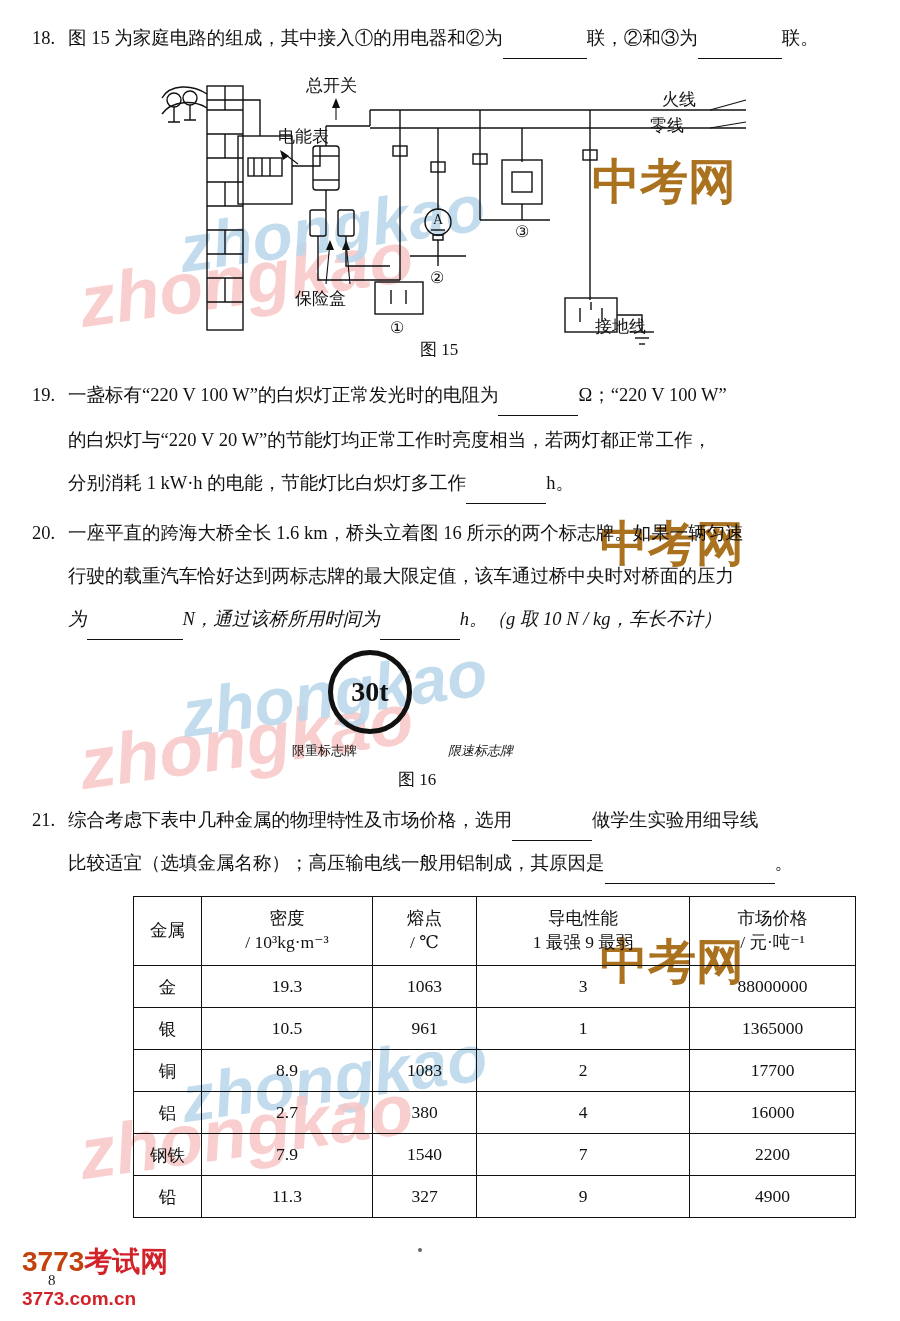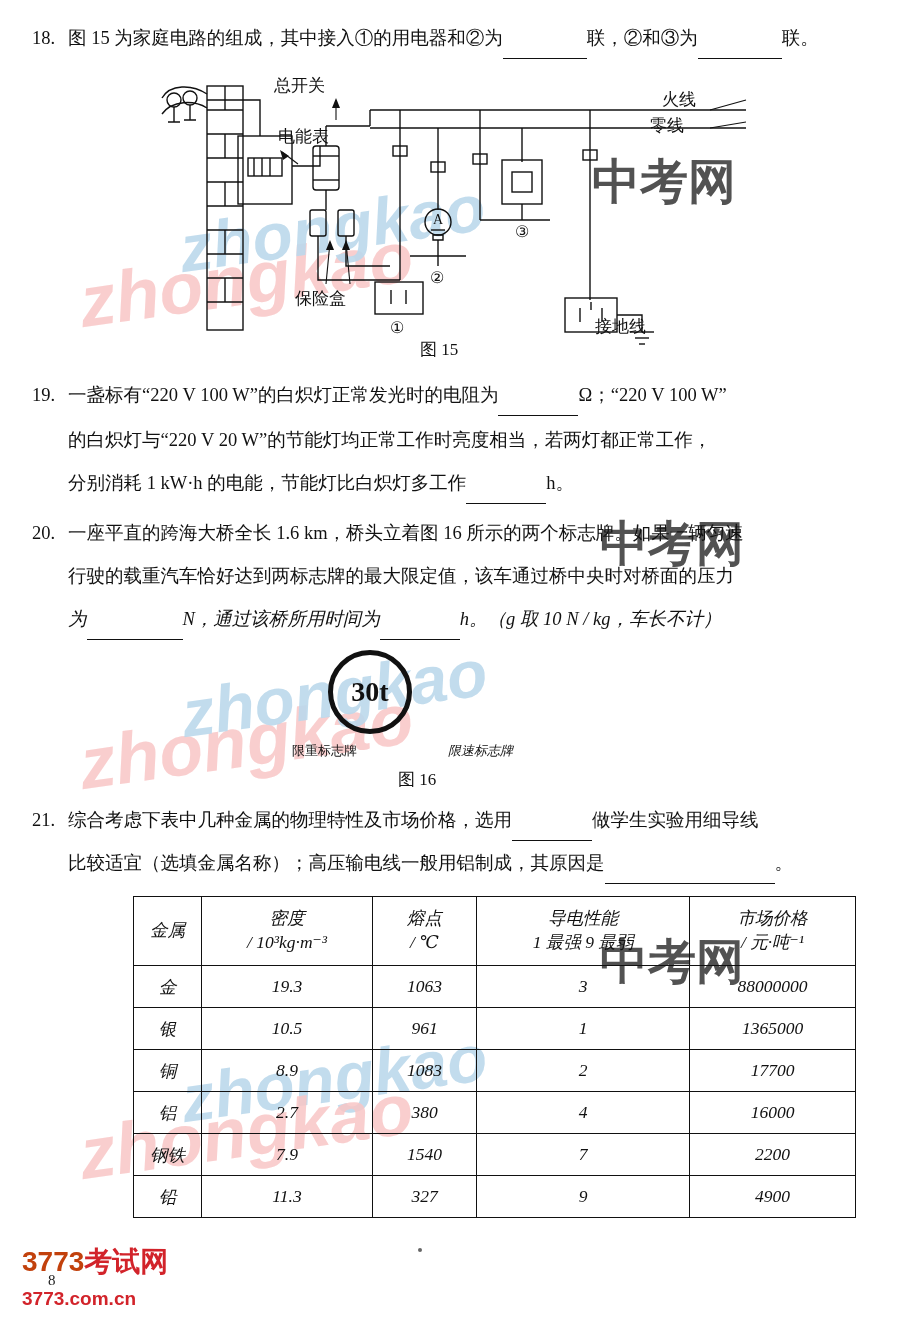--- a/index.html
+++ b/index.html
@@ -11,41 +11,41 @@
   .page{position:relative;width:900px;height:1321px;}
 
   
   .wm{
     position:absolute;pointer-events:none;user-select:none;
     font-family:"Liberation Sans","DejaVu Sans",sans-serif;
     font-weight:bold;white-space:nowrap;
   }
   .wm-pink{color:#f9c6c6;opacity:.85;}
   .wm-blue{color:#bcd9ec;opacity:.9;}
-  .wm-zk{color:#404040;opacity:.9;}
+  .wm-zk{color:#a16207;opacity:.9;}
 
   
   .q{position:absolute;font-size:18.5px;line-height:40px;}
   .qnum{position:absolute;font-size:18.5px;line-height:40px;}
   .blank{display:inline-block;border-bottom:1px solid #111;vertical-align:baseline;}
 
   
   .fig15{position:absolute;left:150px;top:70px;width:600px;height:290px;}
   .fig15 svg{position:absolute;left:0;top:0;}
   .figcap{position:absolute;font-size:17px;}
 
   
   .fig16{position:absolute;left:300px;top:650px;width:300px;height:140px;}
   .sign{position:absolute;width:74px;height:74px;border-radius:50%;
         border:5px solid #111;display:flex;align-items:center;justify-content:center;
         font-size:28px;font-weight:bold;font-family:"Liberation Serif",serif;}
   .signlabel{position:absolute;font-size:13px;white-space:nowrap;text-align:right;}
 
   
-  .tbl{position:absolute;left:133px;top:896px;border-collapse:collapse;font-style:italic;}
+  .tbl{position:absolute;left:133px;top:896px;border-collapse:collapse;}
   .tbl td{border:1px solid #111;text-align:center;font-size:17.5px;padding:0;
           height:41px;vertical-align:middle;}
   .tbl .hdr{height:68px;line-height:1.35;}
   .c1{width:67px;}
   .c2{width:170px;}
   .c3{width:103px;}
   .c4{width:212px;}
   .c5{width:165px;}
 
   
@@ -180,21 +180,21 @@
         <path d="M560,58 L596,52" stroke-width="1.1"></path>
       </g>
 
       <g fill="#111">
         <polygon points="186,28 182,38 190,38"></polygon>
         <polygon points="130,80 139,86 133,90"></polygon>
         <polygon points="180,170 176,180 184,180"></polygon>
         <polygon points="196,170 192,180 200,180"></polygon>
       </g>
     </svg>
-    <div class="figcap" style="left:124px;top:4px;">总开关</div>
+    <div class="figcap" style="left:156px;top:4px;">总开关</div>
     <div class="figcap" style="left:128px;top:55px;">电能表</div>
     <div class="figcap" style="left:145px;top:217px;">保险盒</div>
     <div class="figcap" style="left:500px;top:18px;margin-left:12px;">火线</div>
     <div class="figcap" style="left:500px;top:44px;">零线</div>
     <div class="figcap" style="left:445px;top:245px;">接地线</div>
     <div class="figcap" style="left:240px;top:248px;font-size:16px;">①</div>
     <div class="figcap" style="left:280px;top:198px;font-size:16px;">②</div>
     <div class="figcap" style="left:365px;top:152px;font-size:16px;">③</div>
     <div class="figcap" style="left:283px;top:142px;font-size:14px;">A</div>
   </div>

